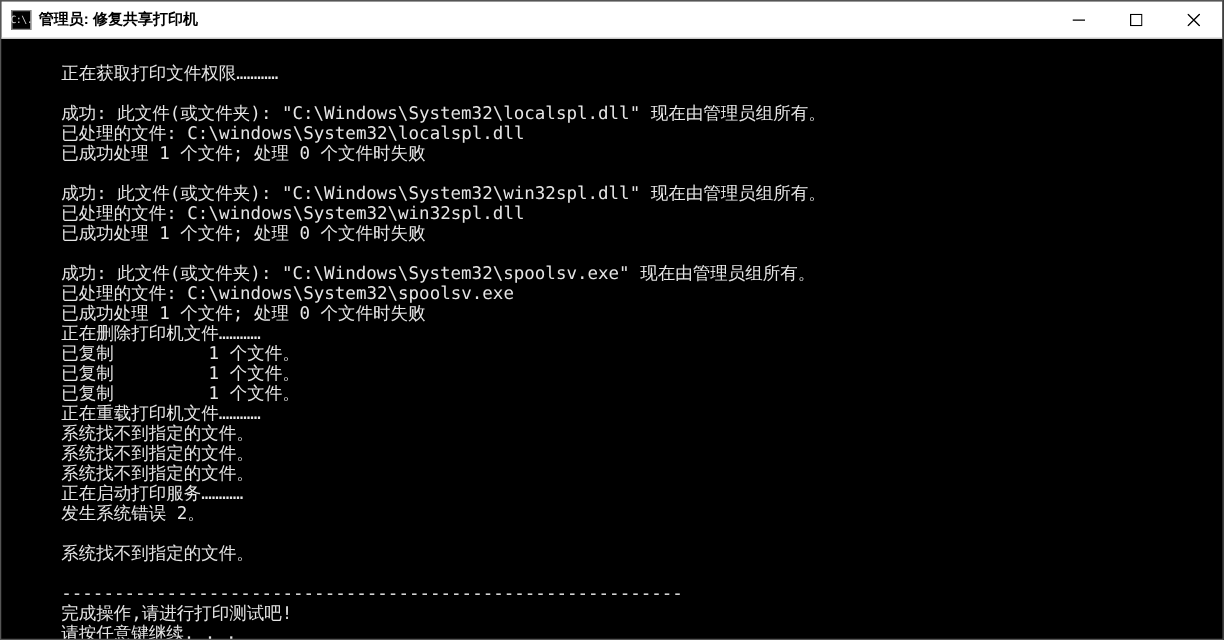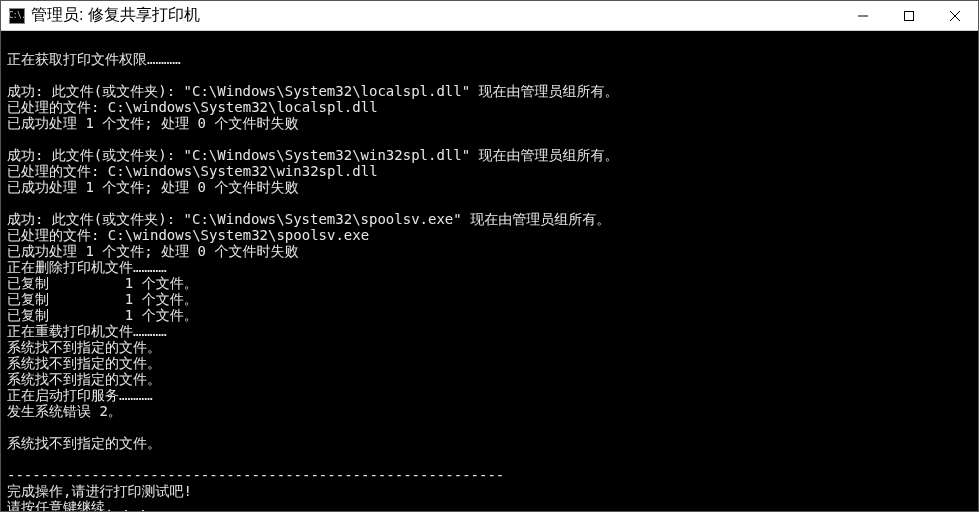--- a/index.html
+++ b/index.html
@@ -29,24 +29,25 @@
       background: #000;
       border: 1px solid #888;
     }
     .titlebar-icon-text {
       color: #ccc;
       font-size: 8px;
       font-family: Consolas, monospace;
       letter-spacing: -0.5px;
     }
     .titlebar-title {
-      font-size: 16px;
+      font-size: 12px;
       color: #000;
       font-family: "Microsoft YaHei", "Segoe UI", sans-serif;
       flex: 0 0 auto;
+      font-weight: bold;
     }
     .titlebar-spacer { flex: 1; }
     .win-controls { display: flex; height: 100%; }
     .win-btn {
       width: 46px;
       height: 100%;
       display: flex;
       align-items: center;
       justify-content: center;
       color: #000;
@@ -54,21 +55,21 @@
     .win-btn svg { stroke: #000; stroke-width: 1; fill: none; }
     .terminal {
       padding: 4px 6px;
       white-space: pre;
       color: #e6e6e6;
       font-size: 14px;
       line-height: 16px;
       letter-spacing: 0;
       font-family: "NSimSun", "SimSun", "MS Gothic", "Consolas", monospace;
     }
-    .terminal .line { white-space: pre; }
+    .terminal .line { white-space: pre; margin-left: 42px; }
   </style>
 </head>
 <body>
 
 <div class="titlebar">
   <div class="titlebar-icon">
     <span class="titlebar-icon-text">C:\.</span>
   </div>
   <div class="titlebar-title">管理员: 修复共享打印机</div>
   <div class="titlebar-spacer"></div>

